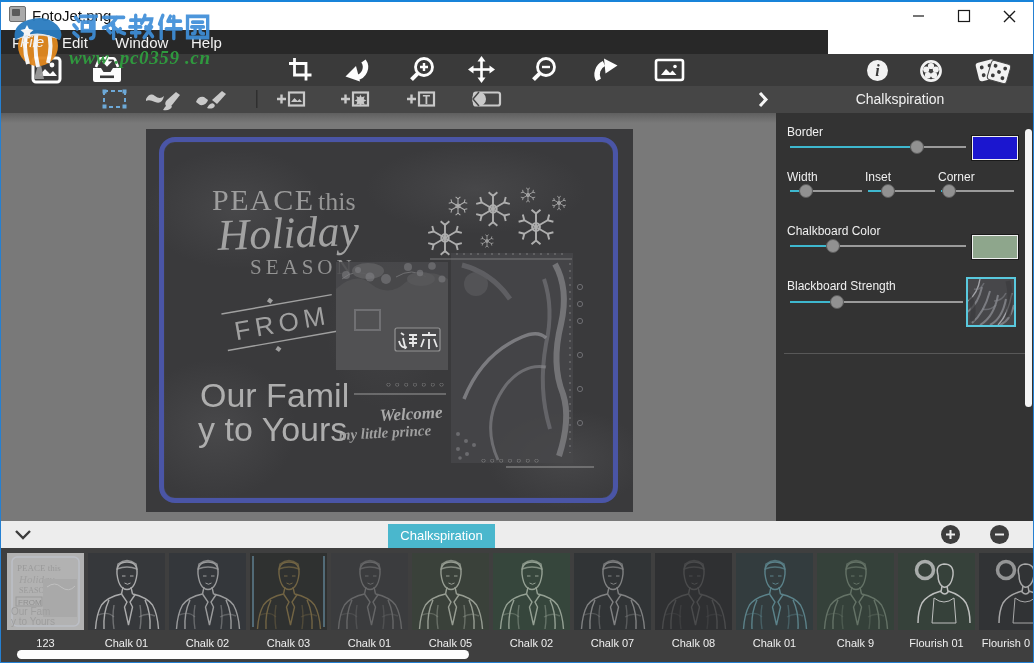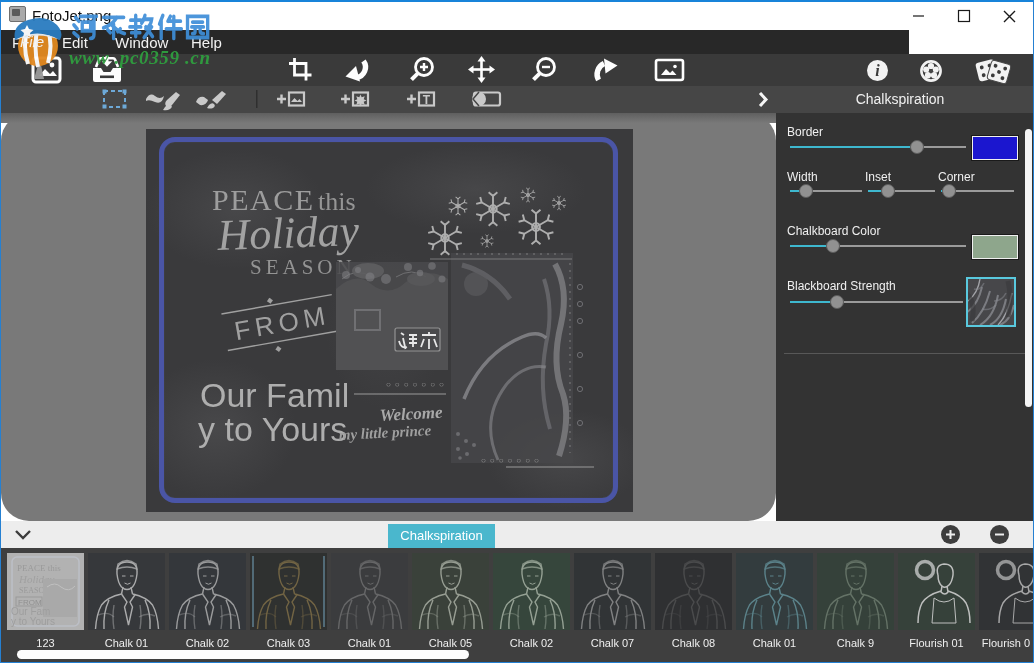--- a/index.html
+++ b/index.html
@@ -5,28 +5,28 @@
   html,body{margin:0;padding:0;}
   body{width:1034px;height:663px;overflow:hidden;font-family:"Liberation Sans",sans-serif;position:relative;background:#fff;}
   .abs{position:absolute;}
   #win{position:absolute;left:0;top:0;width:1034px;height:663px;box-sizing:border-box;border:1px solid #2580d2;border-top:2px solid #1883d9;z-index:60;pointer-events:none;}
   
   #titlebar{left:0;top:2px;width:1034px;height:28px;background:#ffffff;}
   #appicon{left:9px;top:6px;width:15px;height:14px;background:#a9a9a9;border:1px solid #6f6f6f;border-radius:2px;}
   #appicon:before{content:"";position:absolute;left:2px;top:2px;width:8px;height:7px;background:#5a5a5a;border-radius:1px;}
   #title{left:32px;top:7px;color:#111;font-size:15px;}
   
-  #menubar{left:0;top:30px;width:909px;height:24px;background:#282828;color:#f2f2f2;font-size:15px;}
+  #menubar{left:0;top:30px;width:828px;height:24px;background:#282828;color:#f2f2f2;font-size:15px;}
   #menubar span{position:absolute;top:4px;}
   
   #toolbar1{left:0;top:54px;width:1034px;height:32px;background:#3a3a3a;}
   #toolbar2{left:0;top:86px;width:1034px;height:27px;background:#464646;}
   #tb2label{left:776px;top:86px;width:248px;height:27px;color:#f0f0f0;font-size:14px;text-align:center;line-height:27px;}
   
-  #canvas{left:1px;top:113px;width:775px;height:408px;background:#797979;border-radius:28px;}
+  #canvas{left:1px;top:113px;width:775px;height:408px;background:#797979;}
   #canvshadow{left:0;top:0;width:775px;height:10px;background:linear-gradient(#5f5f5f,#797979);}
   #board{left:145px;top:16px;width:487px;height:383px;background:#3a3a3c;color:#a5a5a5;}
   #bframe{left:13px;top:8px;width:449px;height:356px;border:5px solid #4a55a6;border-radius:16px;box-shadow:inset 0 0 1px 0 rgba(120,135,215,.5);}
   
   #panel{left:776px;top:113px;width:291px;height:408px;background:#333333;color:#f0f0f0;font-size:12px;}
   .track{position:absolute;height:2px;background:#9b9b9b;}
   .cy{position:absolute;height:2px;background:#3eb8cf;}
   .knob{position:absolute;width:14px;height:14px;border-radius:50%;background:#919191;border:1px solid #5d5d5d;box-sizing:border-box;}
   .swatch{position:absolute;width:44px;height:22px;border:1px solid #f0f0f0;outline:1px solid #1a1a1a;}
   #vscroll{position:absolute;left:249px;top:16px;width:7px;height:278px;background:#f5f5f5;border-radius:4px;}

